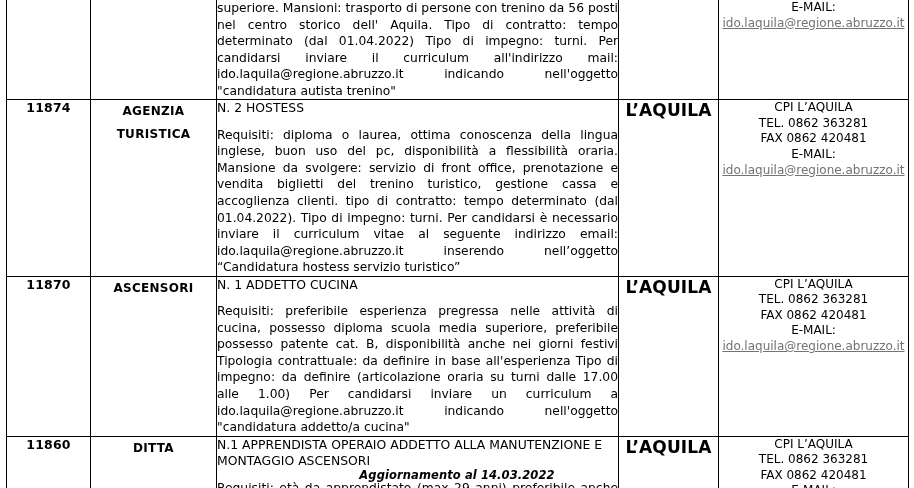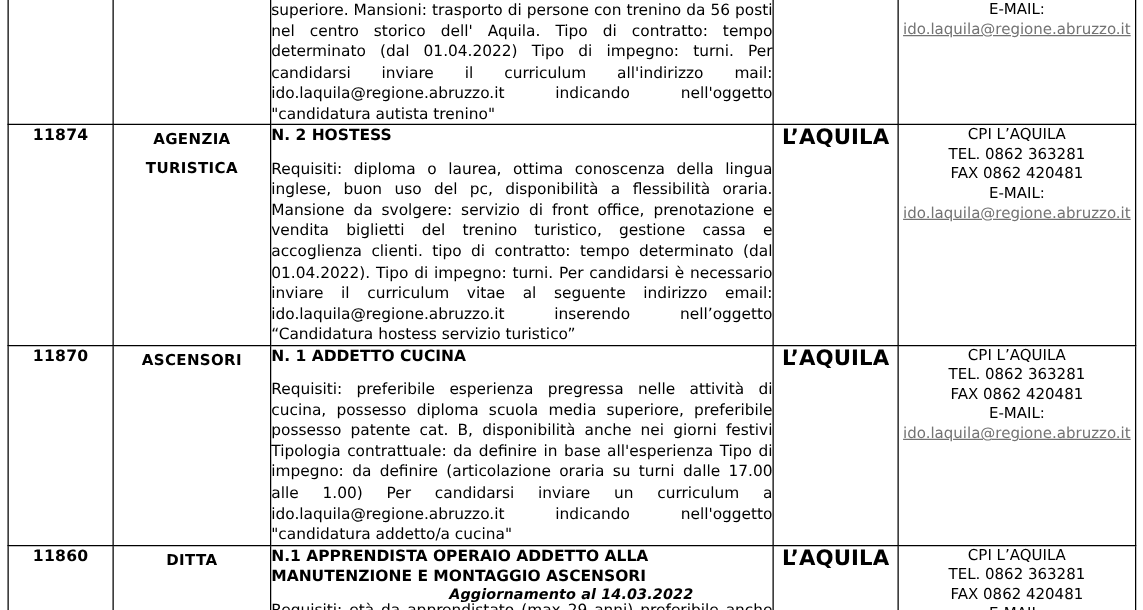--- a/index.html
+++ b/index.html
@@ -70,21 +70,21 @@
     letter-spacing: 0.1px;
   }
 
   .cell-desc {
     padding: 1px 4px 2px 5px;
     font-size: 12.3px;
     line-height: 1.345;
   }
 
   .desc-title {
-    font-weight: bold;
+    font-weight: normal;
     font-size: 12.4px;
     display: block;
     margin: 0;
   }
 
   .desc-spacer {
     display: block;
     height: 10px;
     line-height: 10px;
     font-size: 1px;

